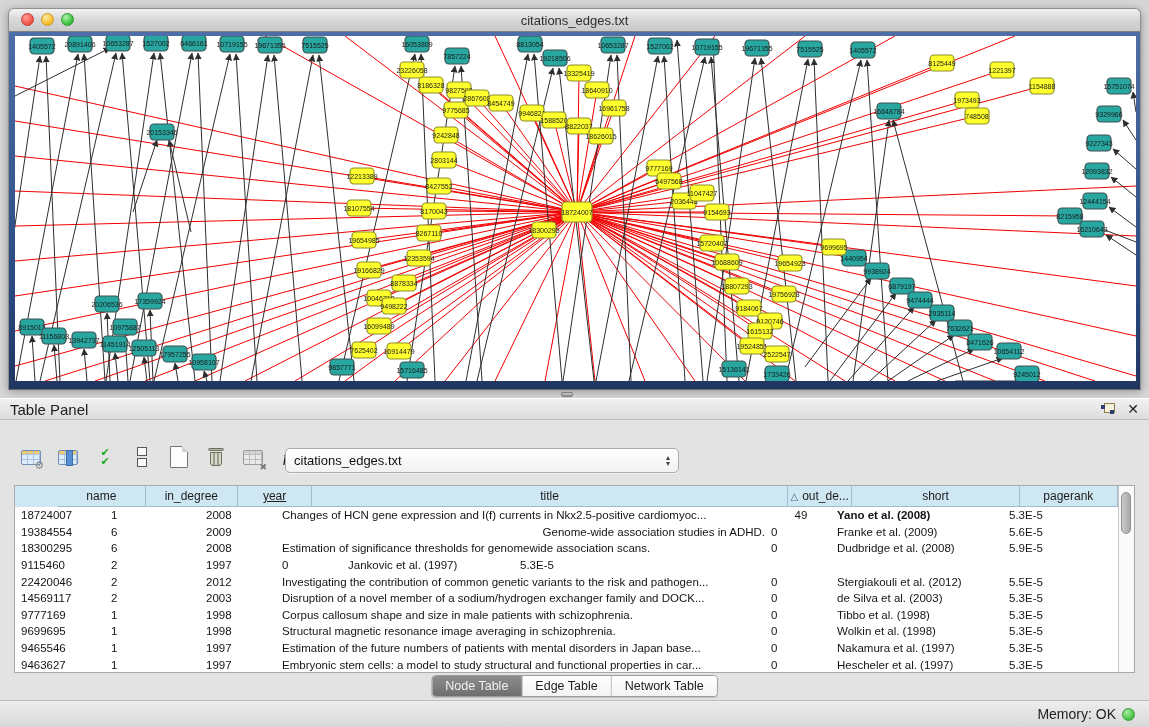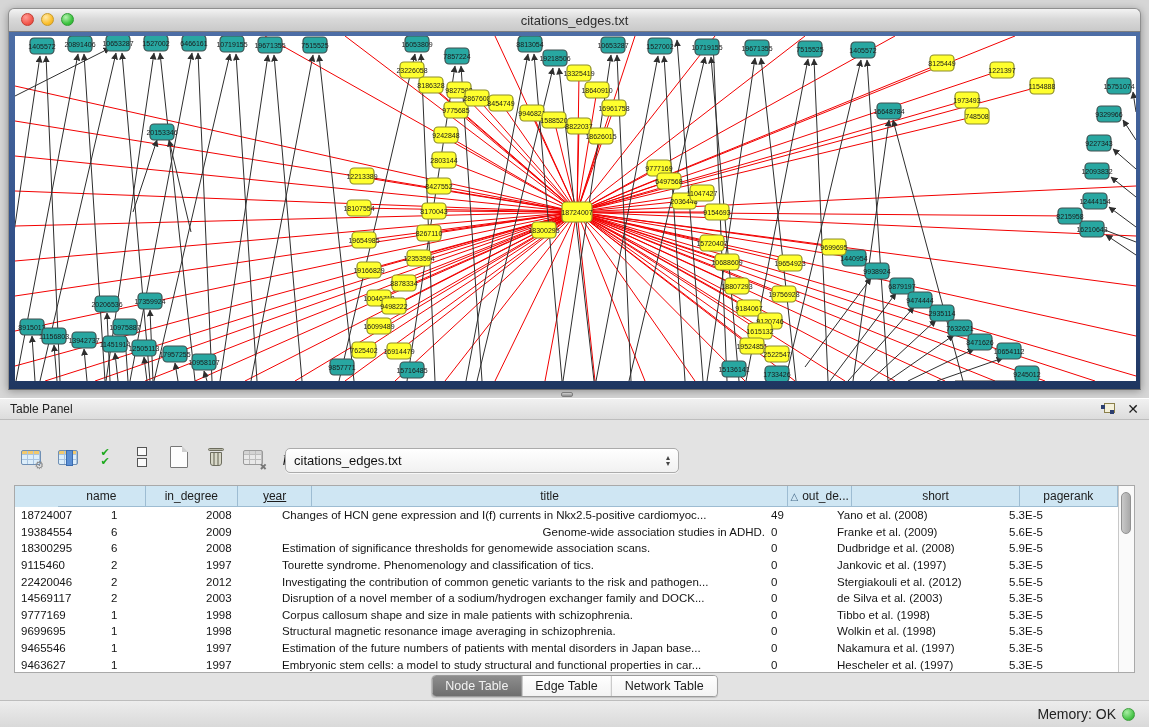--- a/index.html
+++ b/index.html
@@ -25,21 +25,21 @@
   .net-frame{height:358px;box-sizing:border-box;
     background:linear-gradient(180deg,#4d6ea6,#2c4a82 70%,#1f3660);
     padding:4px 6px 9px 6px;border-left:1px solid #8f8f8f;border-right:1px solid #8f8f8f;border-bottom:1px solid #6a6a6a;}
   .graph-area{width:1121px;height:345px;background:#ffffff;}
   .graph-area svg{display:block;}
   
   .table-panel{position:absolute;left:0;top:398px;width:1149px;height:302px;background:#e3e3e3;}
   .panel-header{height:22px;background:linear-gradient(#f1f1f1,#dcdcdc);
     border-top:1px solid #ffffff;border-bottom:1px solid #bdbdbd;
     display:flex;align-items:center;padding:0 10px;box-sizing:border-box;}
-  .panel-title{font-size:12px;color:#222;}
+  .panel-title{font-size:15px;color:#222;}
   .panel-hdr-icons{margin-left:auto;display:flex;align-items:center;gap:12px;}
   .float-icon{position:relative;width:14px;height:12px;}
   .float-icon .big{position:absolute;left:3px;top:0;width:9px;height:8px;border:1px solid #8a7f4a;background:#f4f0da;}
   .float-icon .sq1{position:absolute;left:0;top:2px;width:4px;height:4px;background:#2c3e70;}
   .float-icon .sq2{position:absolute;left:9px;top:7px;width:4px;height:4px;background:#2c3e70;}
   .close-x{font-size:14px;font-weight:bold;color:#1d1d1d;line-height:14px;}
   
   .tp-toolbar{position:absolute;left:18px;top:46px;display:flex;align-items:center;gap:11px;}
   .icon-btn{width:26px;height:26px;display:flex;align-items:center;justify-content:center;position:relative;}
   .mini-table{width:20px;height:15px;box-sizing:border-box;border:1px solid #6f8fb4;border-radius:2px;
@@ -791,22 +791,22 @@
           </div>
           <div class="gh-cell" style="width: 101px;">
             <span>pagerank</span>
           </div>
         </div>
         <div class="grid-row">
           <div class="g-cell" style="width: 90px;">18724007</div>
           <div class="g-cell" style="width: 95px;">1</div>
           <div class="g-cell" style="width: 76px;">2008</div>
           <div class="g-cell" style="width: 489px;">Changes of HCN gene expression and I(f) currents in Nkx2.5-positive cardiomyoc...</div>
-          <div class="g-cell" style="width: 66px;">49</div>
-          <div class="g-cell" style="width: 172px;">Yano et al. (2008)</div>
+          <div class="g-cell" style="width: 66px; text-align: center;">49</div>
+          <div class="g-cell" style="width: 172px; font-weight: bold;">Yano et al. (2008)</div>
           <div class="g-cell" style="width: 101px;">5.3E-5</div>
         </div>
         <div class="grid-row">
           <div class="g-cell" style="width: 90px;">19384554</div>
           <div class="g-cell" style="width: 95px;">6</div>
           <div class="g-cell" style="width: 76px;">2009</div>
           <div class="g-cell" style="width: 489px; text-align: right;">Genome-wide association studies in ADHD.</div>
           <div class="g-cell" style="width: 66px;">0</div>
           <div class="g-cell" style="width: 172px;">Franke et al. (2009)</div>
           <div class="g-cell" style="width: 101px;">5.6E-5</div>
@@ -817,21 +817,20 @@
           <div class="g-cell" style="width: 76px;">2008</div>
           <div class="g-cell" style="width: 489px;">Estimation of significance thresholds for genomewide association scans.</div>
           <div class="g-cell" style="width: 66px;">0</div>
           <div class="g-cell" style="width: 172px;">Dudbridge et al. (2008)</div>
           <div class="g-cell" style="width: 101px;">5.9E-5</div>
         </div>
         <div class="grid-row">
           <div class="g-cell" style="width: 90px;">9115460</div>
           <div class="g-cell" style="width: 95px;">2</div>
           <div class="g-cell" style="width: 76px;">1997</div>
-          <div class="g-cell" style="width: 489px;">Tourette syndrome. Phenomenology and classification of tics.</div>
           <div class="g-cell" style="width: 66px;">0</div>
           <div class="g-cell" style="width: 172px;">Jankovic et al. (1997)</div>
           <div class="g-cell" style="width: 101px;">5.3E-5</div>
         </div>
         <div class="grid-row">
           <div class="g-cell" style="width: 90px;">22420046</div>
           <div class="g-cell" style="width: 95px;">2</div>
           <div class="g-cell" style="width: 76px;">2012</div>
           <div class="g-cell" style="width: 489px;">Investigating the contribution of common genetic variants to the risk and pathogen...</div>
           <div class="g-cell" style="width: 66px;">0</div>

